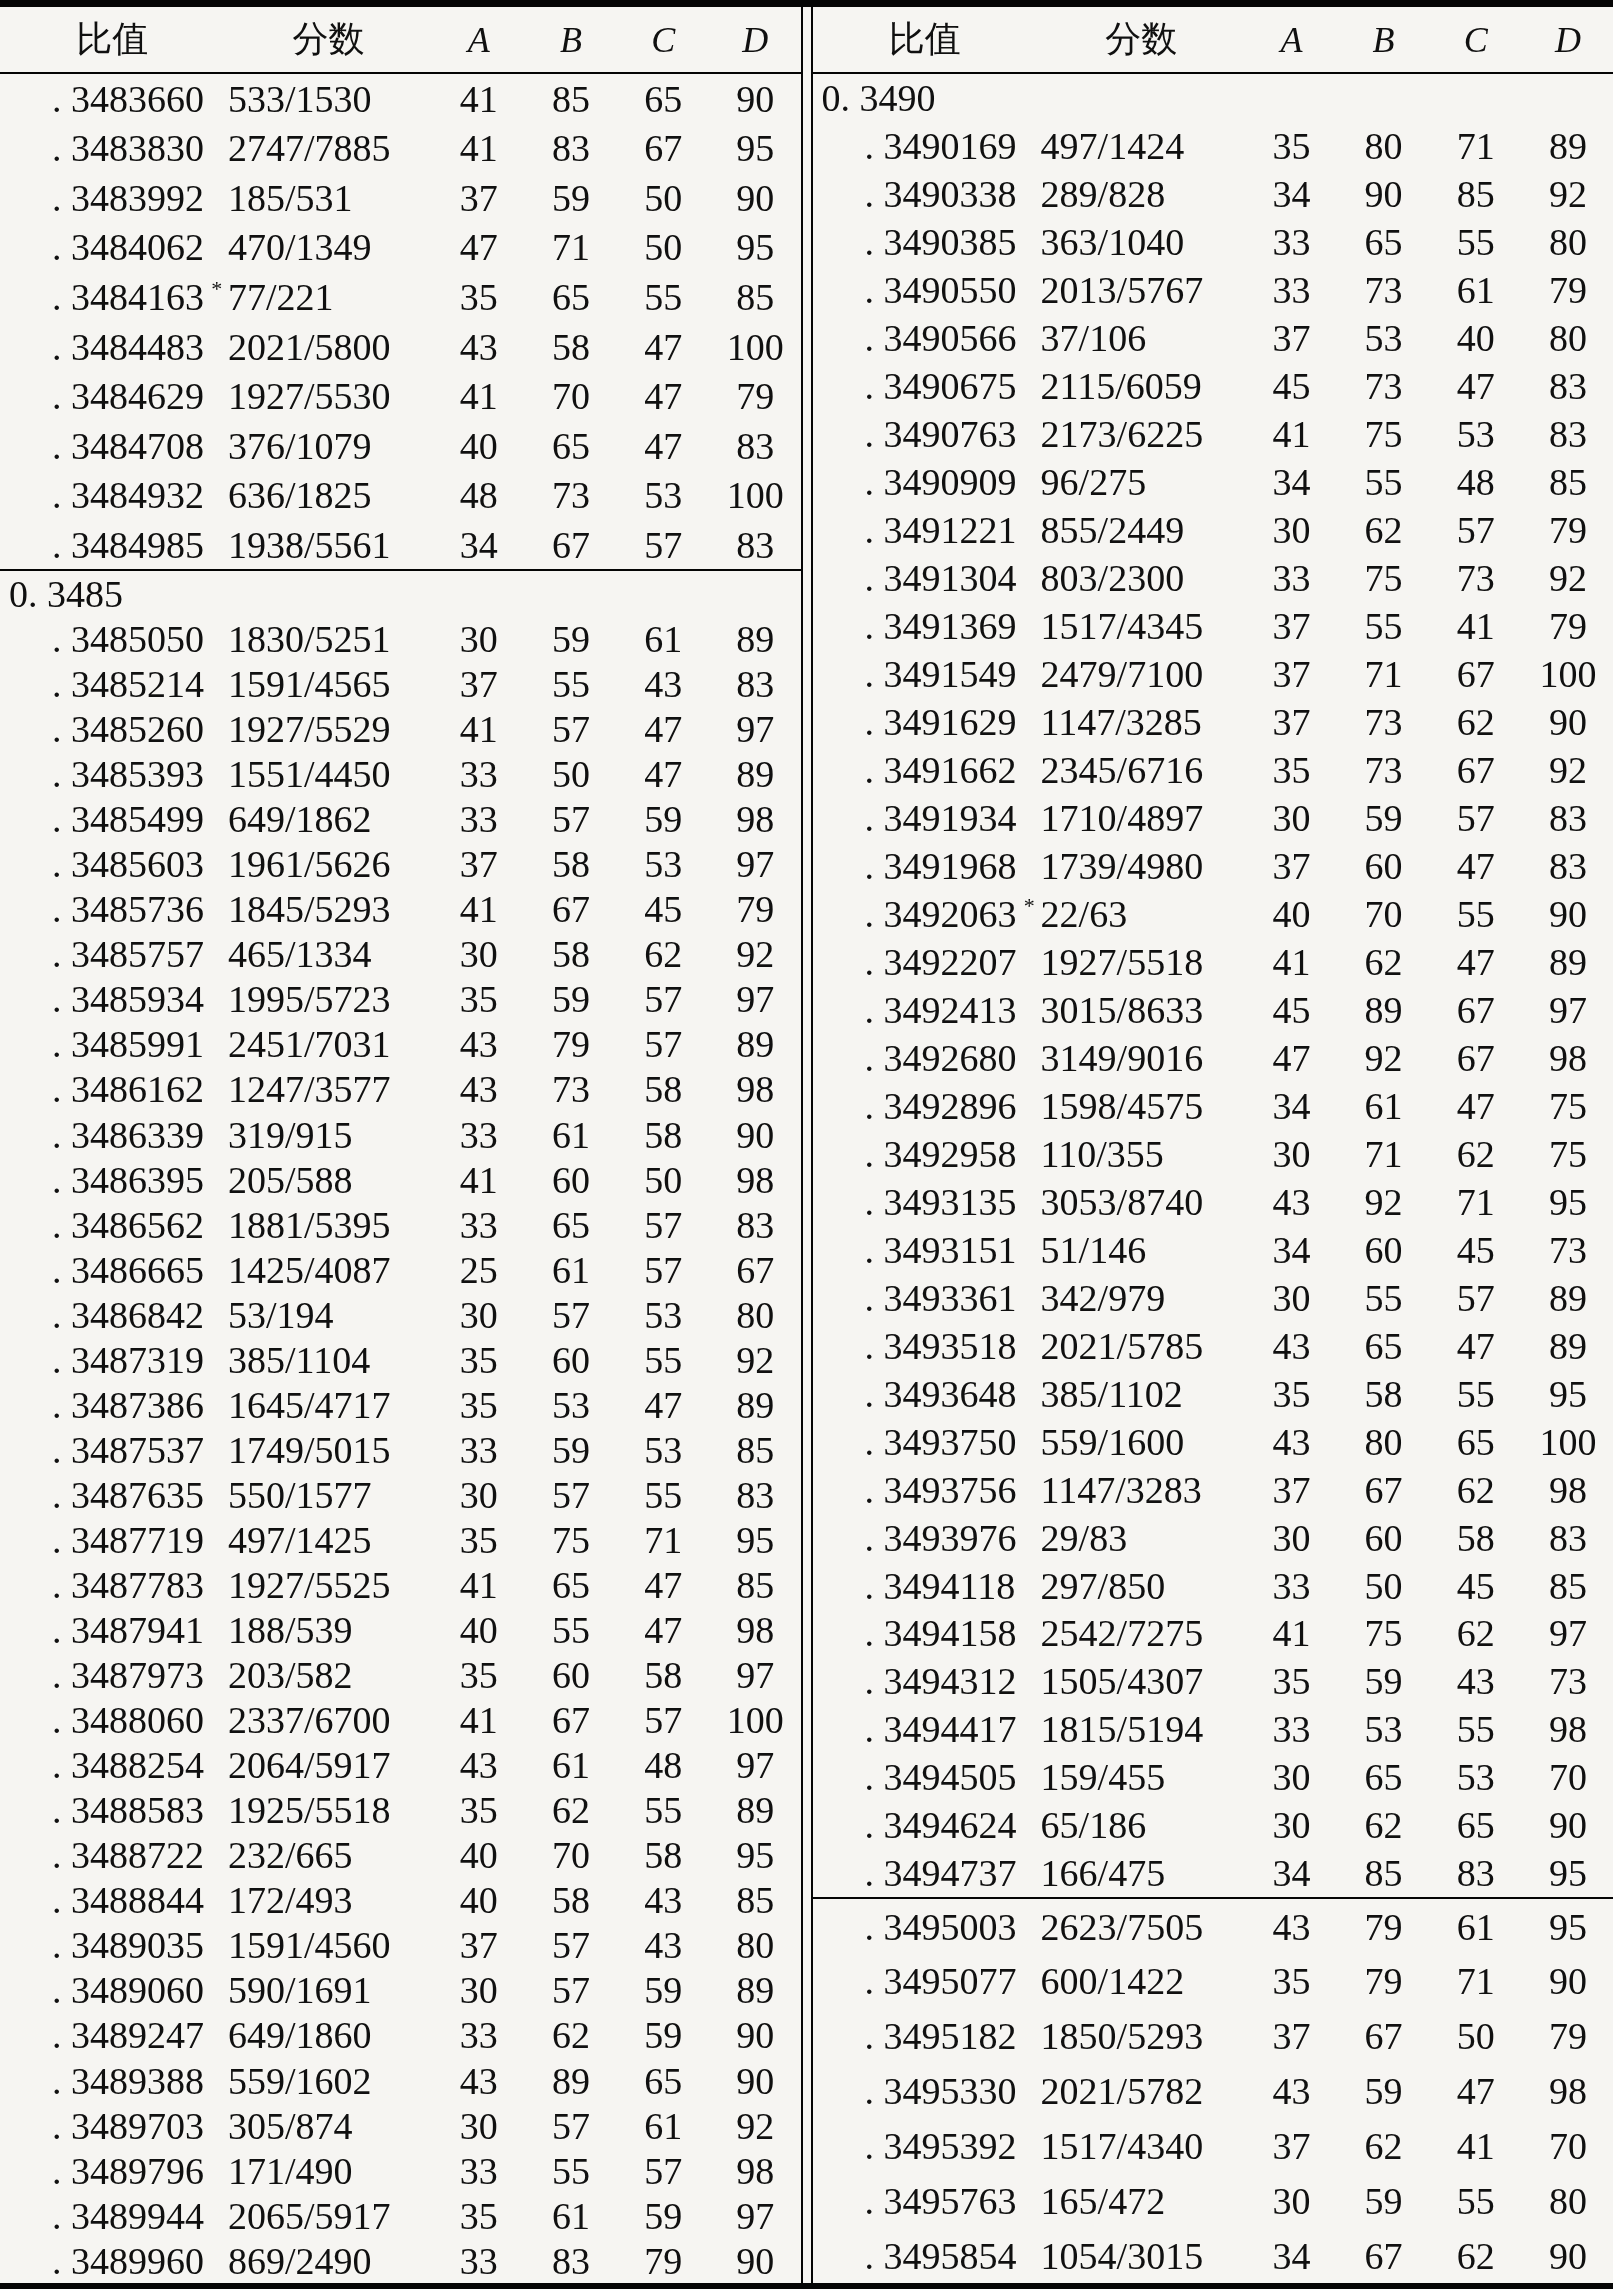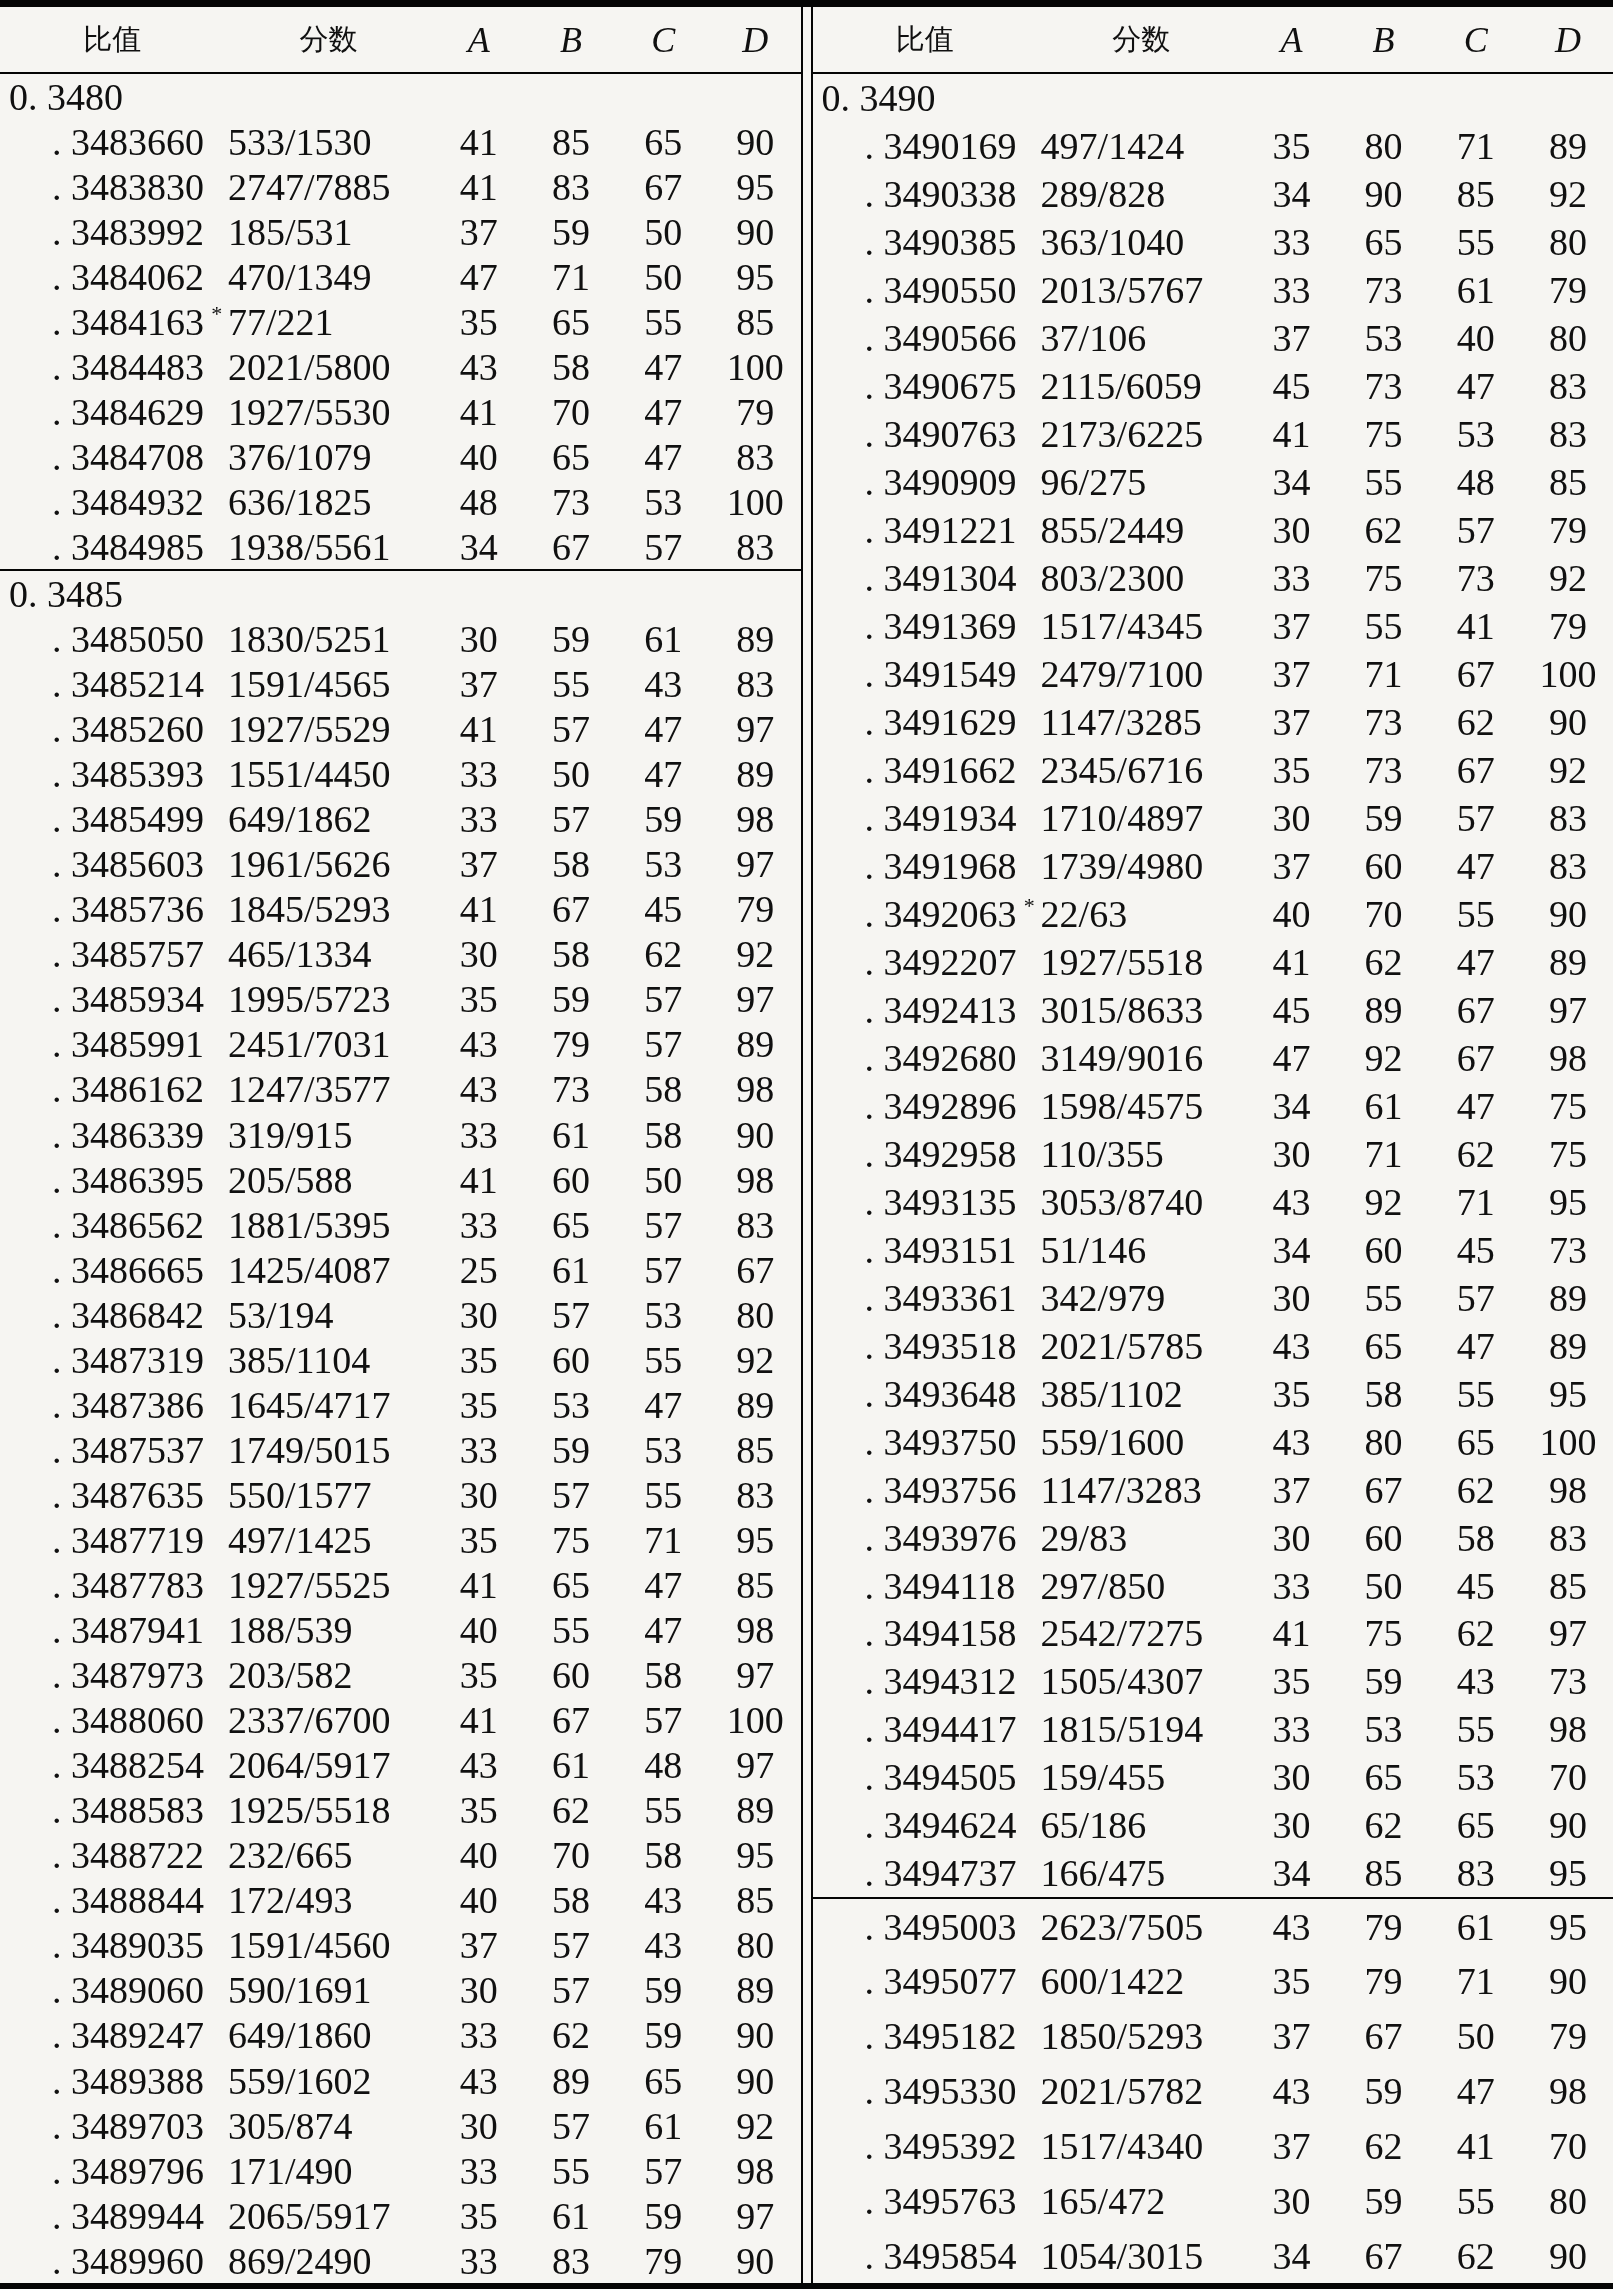--- a/index.html
+++ b/index.html
@@ -30,21 +30,21 @@
     background: #f6f5f2;
   }
   .panel-header {
     height: 65px;
     flex: 0 0 65px;
     display: grid;
     grid-template-columns: 28% 26% 11.5% 11.5% 11.5% 11.5%;
     align-items: center;
     border-bottom: 2.7px solid #050505;
   }
-  .hcell { text-align: center; font-size: 29px; white-space: nowrap; }
+  .hcell { text-align: center; font-size: 36px; white-space: nowrap; }
   .hcell.latin { font-style: italic; font-size: 36px; }
   .panel-body {
     flex: 1 1 0;
     display: flex;
     flex-direction: column;
     min-height: 0;
   }
   .section {
     display: flex;
     flex-direction: column;
@@ -84,23 +84,20 @@
     <div class="panel-header">
       <div class="hcell">比值</div>
       <div class="hcell">分数</div>
       <div class="hcell latin">A</div>
       <div class="hcell latin">B</div>
       <div class="hcell latin">C</div>
       <div class="hcell latin">D</div>
     </div>
     <div class="panel-body">
         <div class="section" style="flex: 11 1 0px;">
-          <div class="row label-row">
-            <div class="cell section-label">0. 3480</div>
-          </div>
           <div class="row data-row">
             <div class="cell ratio">. 3483660</div>
             <div class="cell fraction">533/1530</div>
             <div class="cell num">41</div>
             <div class="cell num">85</div>
             <div class="cell num">65</div>
             <div class="cell num">90</div>
           </div>
           <div class="row data-row">
             <div class="cell ratio">. 3483830</div>

